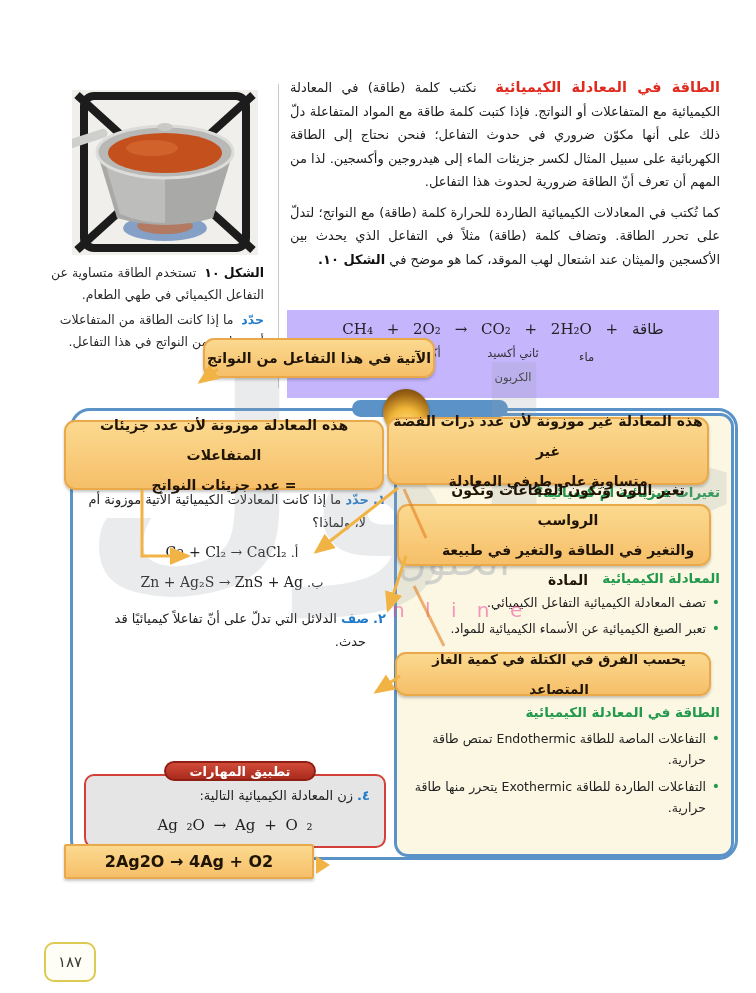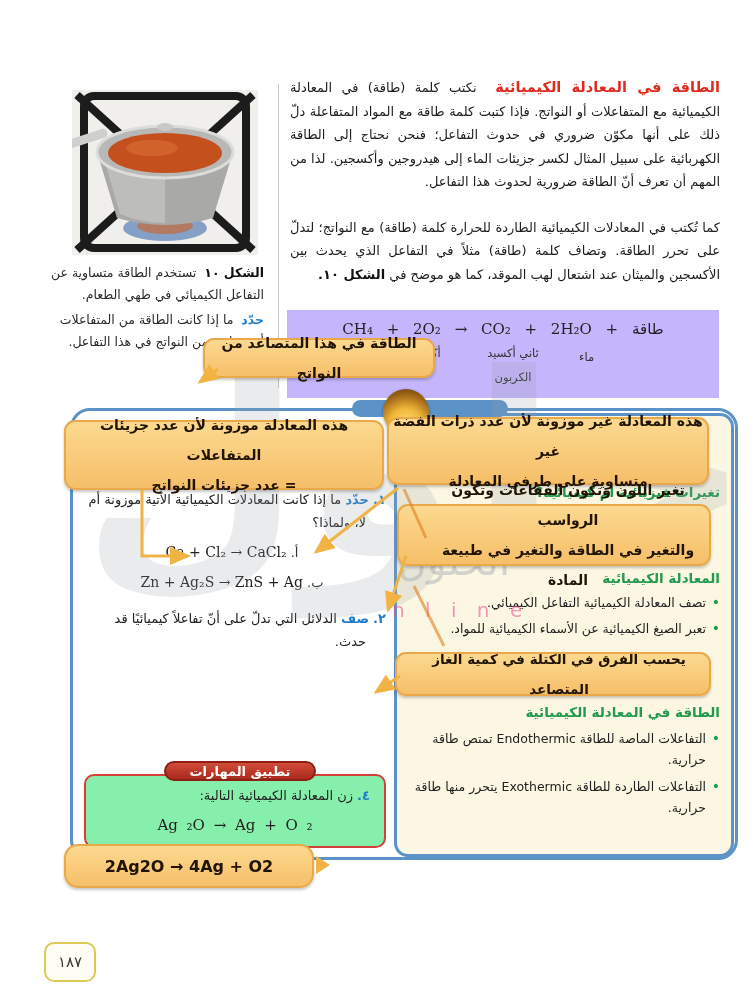--- a/index.html
+++ b/index.html
@@ -11,21 +11,21 @@
   }
   .abs { position:absolute; }
 
   
   #article {
     left:290px; top:76px; width:430px;
     direction:rtl; text-align:justify;
     font-size:13px; line-height:23.5px; color:#1c1c1c; z-index:1;
   }
   .red-heading { color:#e02a1e; font-weight:bold; font-size:14.5px; }
-  #para2 { margin-top:22px; }
+  #para2 { margin-top:7px; }
   .bold-dark { font-weight:bold; color:#111; }
 
   #col-divider { left:278px; top:84px; width:1px; height:304px; background:#c8c8c8; z-index:1; }
 
   
   #figure-photo { left:72px; top:90px; width:186px; height:165px; z-index:1; }
   #figure-caption {
     left:48px; top:262px; width:216px; direction:rtl; text-align:right;
     font-size:12.5px; line-height:22px; color:#2a2a2a; z-index:1;
   }
@@ -72,21 +72,21 @@
   #q3 { margin-top:10px; }
 
   #skills-badge {
     left:164px; top:761px; width:152px; height:20px; z-index:4;
     background:linear-gradient(#d14b38,#a92a1d); border:2px solid #8e1f15; border-radius:15px;
     color:#fff; font-weight:bold; font-size:13px;
     display:flex; align-items:center; justify-content:center; direction:rtl;
   }
   #skills-box {
     left:84px; top:774px; width:302px; height:74px;
-    border:2.5px solid #d3403a; border-radius:10px; background:#86efac; z-index:3;
+    border:2.5px solid #d3403a; border-radius:10px; background:#e5e5e5; z-index:3;
   }
   #q4-line { position:absolute; right:14px; top:12px; direction:rtl; font-size:13px; color:#222; }
   #q4-formula {
     position:absolute; left:0; top:40px; width:100%; text-align:center; direction:ltr;
     font-family:"DejaVu Serif","DejaVu Sans",serif; font-size:15px; color:#222; word-spacing:4px;
   }
 
   
   .green-h { position:absolute; direction:rtl; text-align:right; color:#22994d; font-weight:bold; font-size:13.5px; z-index:3; }
   .bullet { position:absolute; direction:rtl; text-align:right; font-size:12.5px; line-height:21px; color:#222; z-index:3; padding-right:16px; }
@@ -101,22 +101,22 @@
     color:#201405; font-weight:bold; font-size:14px;
     display:flex; flex-direction:column; align-items:center; justify-content:center;
     text-align:center; direction:rtl; line-height:30px;
   }
   #callout-energy { left:203px; top:338px; width:232px; height:40px; }
   #callout-balanced { left:64px; top:420px; width:320px; height:70px; }
   #callout-unbalanced { left:387px; top:417px; width:322px; height:68px; }
   #callout-changes { left:397px; top:504px; width:314px; height:62px;padding-left:28px; }
   #callout-mass { left:395px; top:652px; width:316px; height:44px; font-size:13.5px;padding-left:12px; }
   #callout-answer {
-    left:64px; top:844px; width:250px; height:44px;
-    direction:ltr; font-size:16px; border-radius:14px; line-height:normal;
+    left:64px; top:844px; width:250px; height:35px;
+    direction:ltr; font-size:16px; border-radius:2px; line-height:normal;
   }
 
   
   .wm { position:absolute; pointer-events:none; z-index:5; }
   #wm-big {
     left:110px; top:268px; width:640px; height:420px;
     font-size:255px; font-weight:bold; color:#98a0a6; opacity:.20;
     text-align:center; line-height:400px; direction:rtl;
   }
   #wm-small { left:398px; top:538px; font-size:40px; color:#aab0b6; opacity:.5; direction:rtl; }
@@ -234,21 +234,21 @@
   </div>
   <div class="bullet" style="left:404px; top:776px; width:318px;">
     <span class="dot">•</span>
     <span>التفاعلات الطاردة للطاقة Exothermic يتحرر منها طاقة حرارية.</span>
   </div>
 
   <div id="wm-big" class="wm">حلول</div>
   <div id="wm-small" class="wm">الحلول</div>
   <div id="wm-latin" class="wm">n l i n e</div>
 
-  <div id="callout-energy" class="callout">الطاقة في هذا المتصاعد من النواتج</div>
+  <div id="callout-energy" class="callout">الآتية في هذا التفاعل من النواتج</div>
   <div id="callout-balanced" class="callout">
     <div>هذه المعادلة موزونة لأن عدد جزيئات المتفاعلات</div>
     <div>= عدد جزيئات النواتج</div>
   </div>
   <div id="callout-unbalanced" class="callout">
     <div>هذه المعادلة غير موزونة لأن عدد ذرات الفضة غير</div>
     <div>متساوية على طرفي المعادلة</div>
   </div>
   <div id="callout-changes" class="callout">
     <div>تغير اللون وتكون الفقاعات وتكون الرواسب</div>

